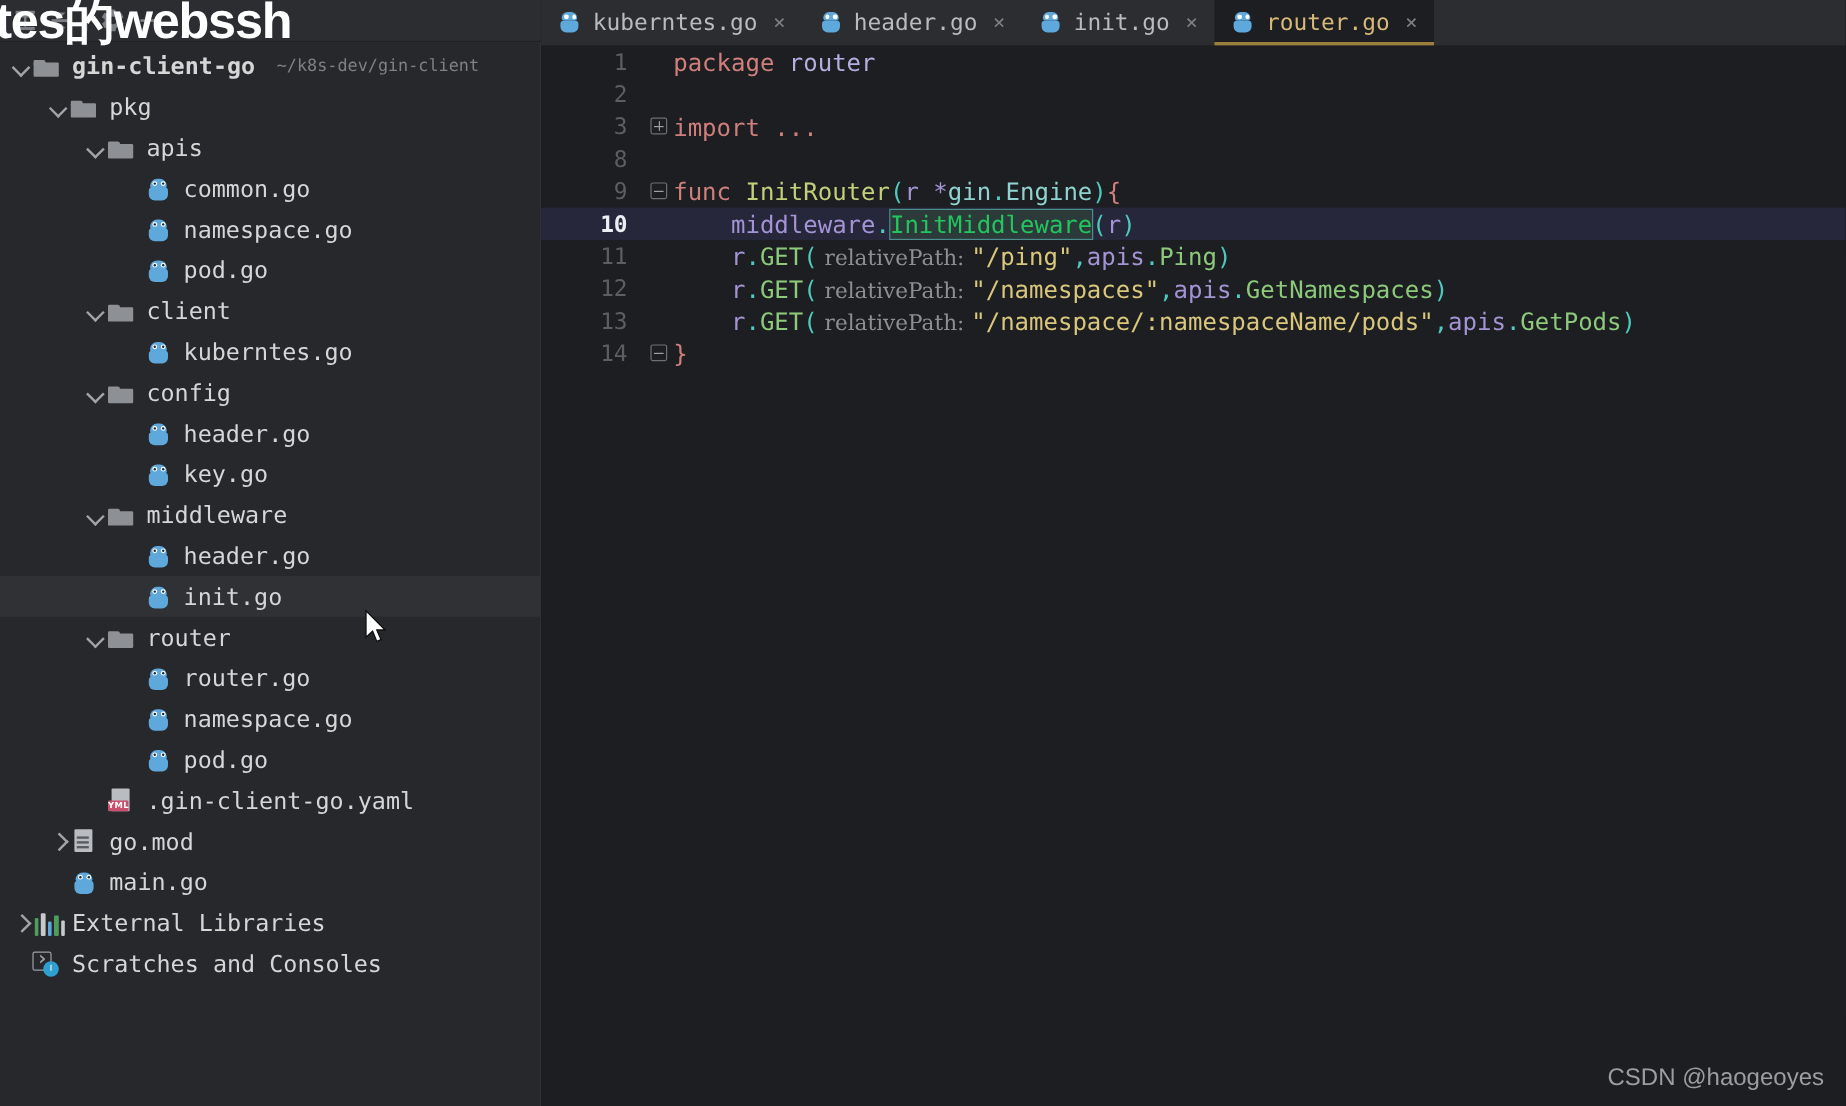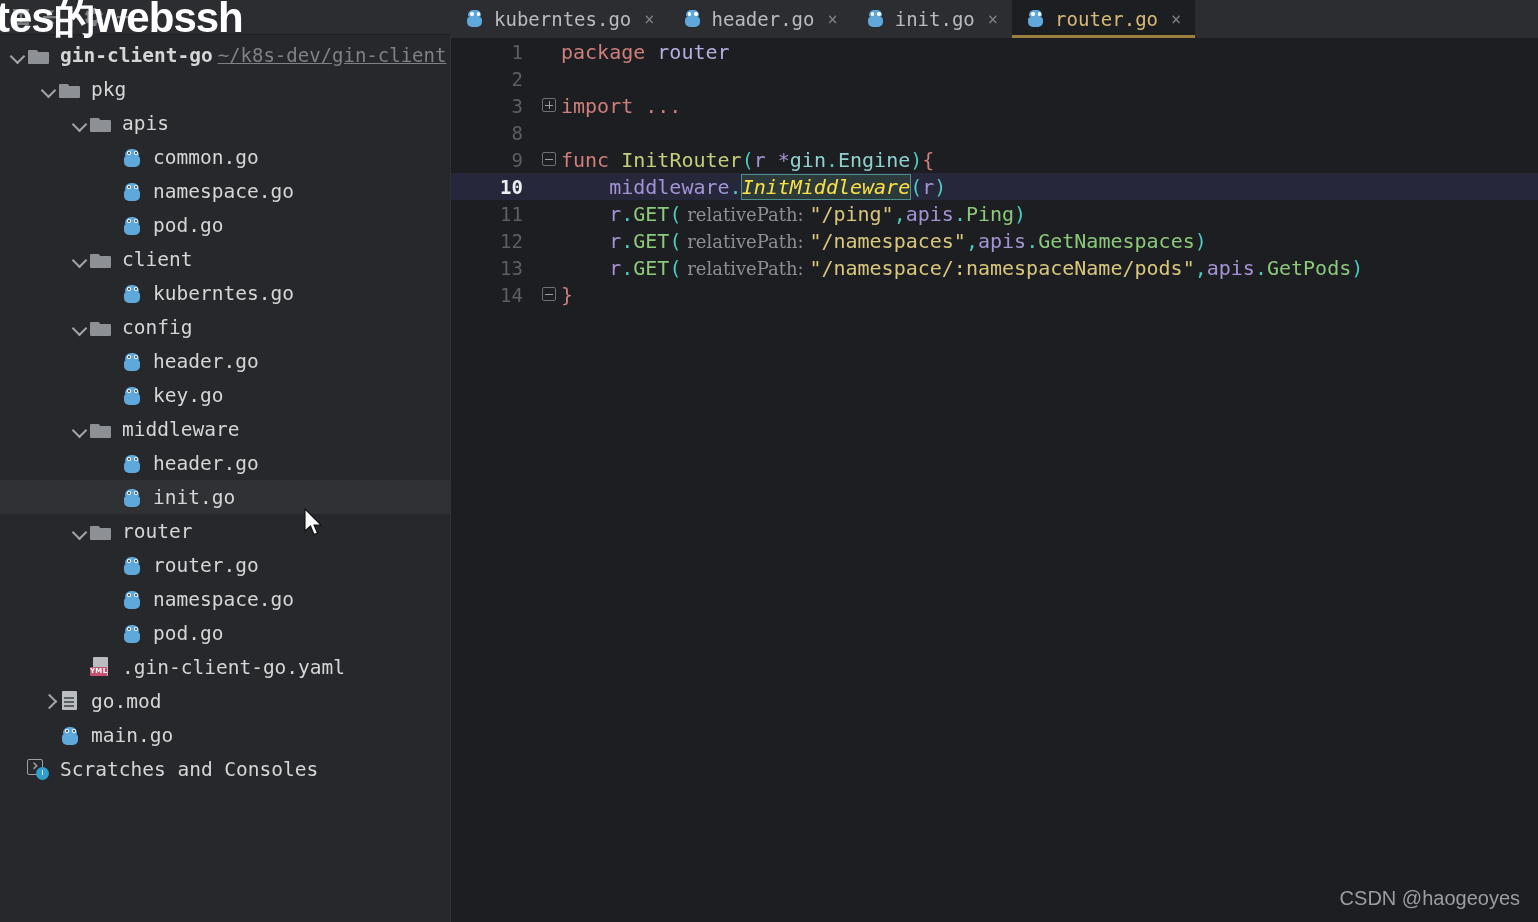--- a/index.html
+++ b/index.html
@@ -108,21 +108,21 @@
   }
   .clock {
     position:absolute; left:10px; top:9px; width:13px; height:13px;
     background:#2f9fd0; border-radius:50%; z-index:4;
   }
   .clock::after {
     content:""; position:absolute; left:5.5px; top:2.5px; width:1.5px; height:5px;
     background:#e8f2f8;
   }
   .lbl-bold { font-weight:bold; }
-  .lbl-path { color:#7f8184; margin-left:5px; font-size:19px;text-decoration:underline; }
+  .lbl-path { color:#7f8184; margin-left:18px; font-size:14px; }
 
   
   #tree-cursor { position:absolute; left:303px; top:508px; z-index:40; }
 
   
   #editor-area {
     position:absolute; left:451px; top:0; width:1087px; height:922px;
     background:#1d1e21;
   }
   #tabbar {
@@ -181,21 +181,21 @@
   .kw   { color:#cf7f7c; }
   .pkg  { color:#b5aee0; }
   .fn   { color:#c4cf7a; }
   .pn   { color:#4ec9c0; }
   .var  { color:#a494d6; }
   .typ  { color:#8fd3d0; }
   .str  { color:#d9c77c; }
   .hint { color:#8c8f93; font-family:"DejaVu Serif", serif; font-style:normal; font-size:18px; }
   .meth { color:#8cc97a; }
   .ident-hl {
-    color:#fde047; background:#2c3a3a; outline:1px solid #4a8f8c;font-style:italic;
+    color:#22c55e; background:#2c3a3a; outline:1px solid #4a8f8c;
   }
 
   #watermark {
     position:absolute; right:18px; bottom:12px; color:#9b9da0;
     font-size:20px; font-family:"Liberation Sans", sans-serif;
   }
 
   #title-overlay {
     position:absolute; left:-4px; top:-10px; z-index:60;
     color:#ffffff; font-size:42px; font-weight:bold;
@@ -430,20 +430,32 @@
           <div class="ico go">
             <div class="goeyes">
               <i></i>
               <i></i>
             </div>
           </div>
           <span>main.go</span>
         </div>
         <div class="row">
           <div style="width: 10px; flex: 0 0 10px;"></div>
+          <div class="arrow right"></div>
+          <div class="ico lib">
+            <i style="background: rgb(79, 157, 90); height: 15px;"></i>
+            <i style="background: rgb(199, 201, 204); height: 19px;"></i>
+            <i style="background: rgb(95, 168, 220); height: 12px;"></i>
+            <i style="background: rgb(79, 157, 90); height: 17px;"></i>
+            <i style="background: rgb(199, 201, 204); height: 13px;"></i>
+          </div>
+          <span>External Libraries</span>
+        </div>
+        <div class="row">
+          <div style="width: 10px; flex: 0 0 10px;"></div>
           <div class="arrow "></div>
           <div class="ico scratch">
             <span class="clock"></span>
           </div>
           <span>Scratches and Consoles</span>
         </div>
       </div>
 
     <svg id="tree-cursor" width="26" height="32" viewBox="0 0 26 32">
       <polygon points="2,1 2,23 7.5,18 11,26.5 14.5,25 11,17 18,17" fill="#ffffff" stroke="#111" stroke-width="1.1"></polygon>

